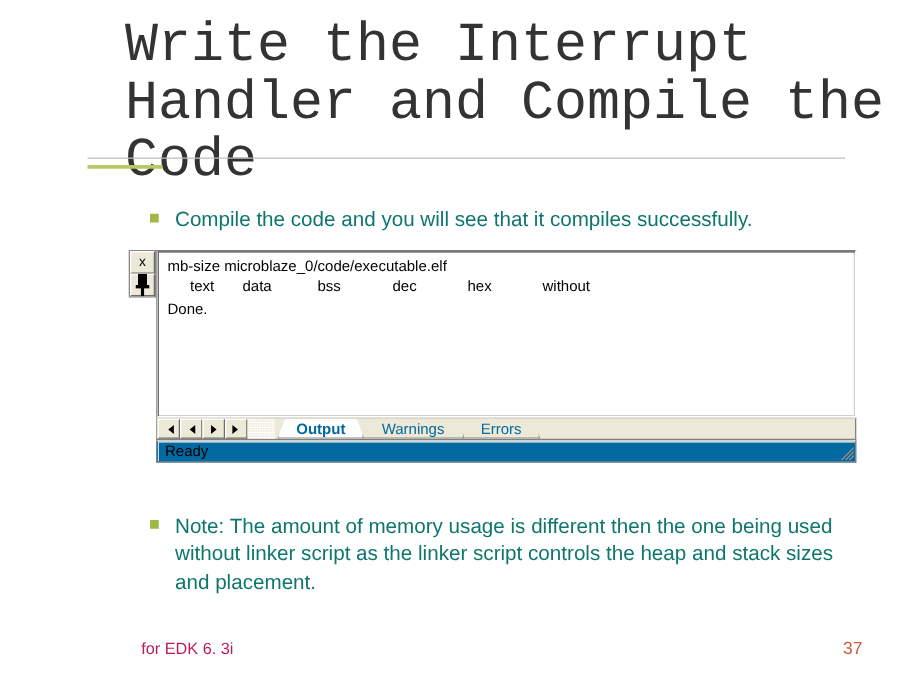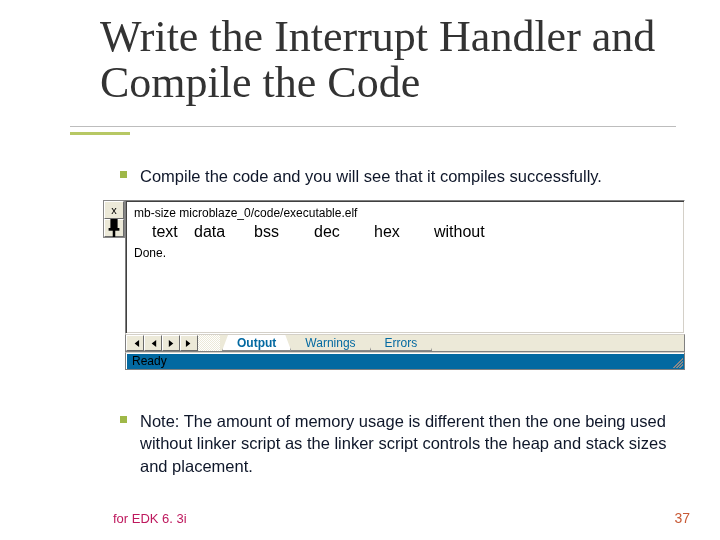--- a/index.html
+++ b/index.html
@@ -6,21 +6,21 @@
   body {
     margin: 0;
     width: 720px;
     height: 540px;
     background: #fff;
     font-family: Arial, Helvetica, sans-serif;
     position: relative;
     color: #000;
   }
   .title {
-    font-family: Liberation Serif, serif;
+    font-family: Liberation Mono, monospace;
     font-size: 44px;
     line-height: 1.05;
     margin: 14px 0 6px 100px;
     color: #333;
   }
   .rule {
     position: absolute;
     left: 70px;
     right: 44px;
     top: 126px;
@@ -38,21 +38,21 @@
   .bullets {
     position: absolute;
     left: 120px;
     right: 30px;
   }
   .bul {
     position: relative;
     padding-left: 20px;
     font-size: 16.5px;
     line-height: 1.35;
-    color: #0f172a;
+    color: #0f766e;
   }
   .bul .sq {
     position: absolute;
     left: 0;
     top: 6px;
     width: 7px;
     height: 7px;
     background: #9fb848;
   }
   #bul1-wrap { top: 165px; }
@@ -105,21 +105,21 @@
     line-height: 1.35;
     height: 100%;
   }
   .shot table.cols {
     width: 100%;
     border-collapse: collapse;
     table-layout: fixed;
   }
   .shot table.cols td {
     padding: 0 6px 2px 0;
-    font-size: 16px;
+    font-size: 12px;
     white-space: nowrap;
   }
   .shot .scroll-area {
     position: absolute;
     left: 22px;
     top: 134px;
     right: 0;
     height: 18px;
     background: #ece9d8;
     display: flex;

